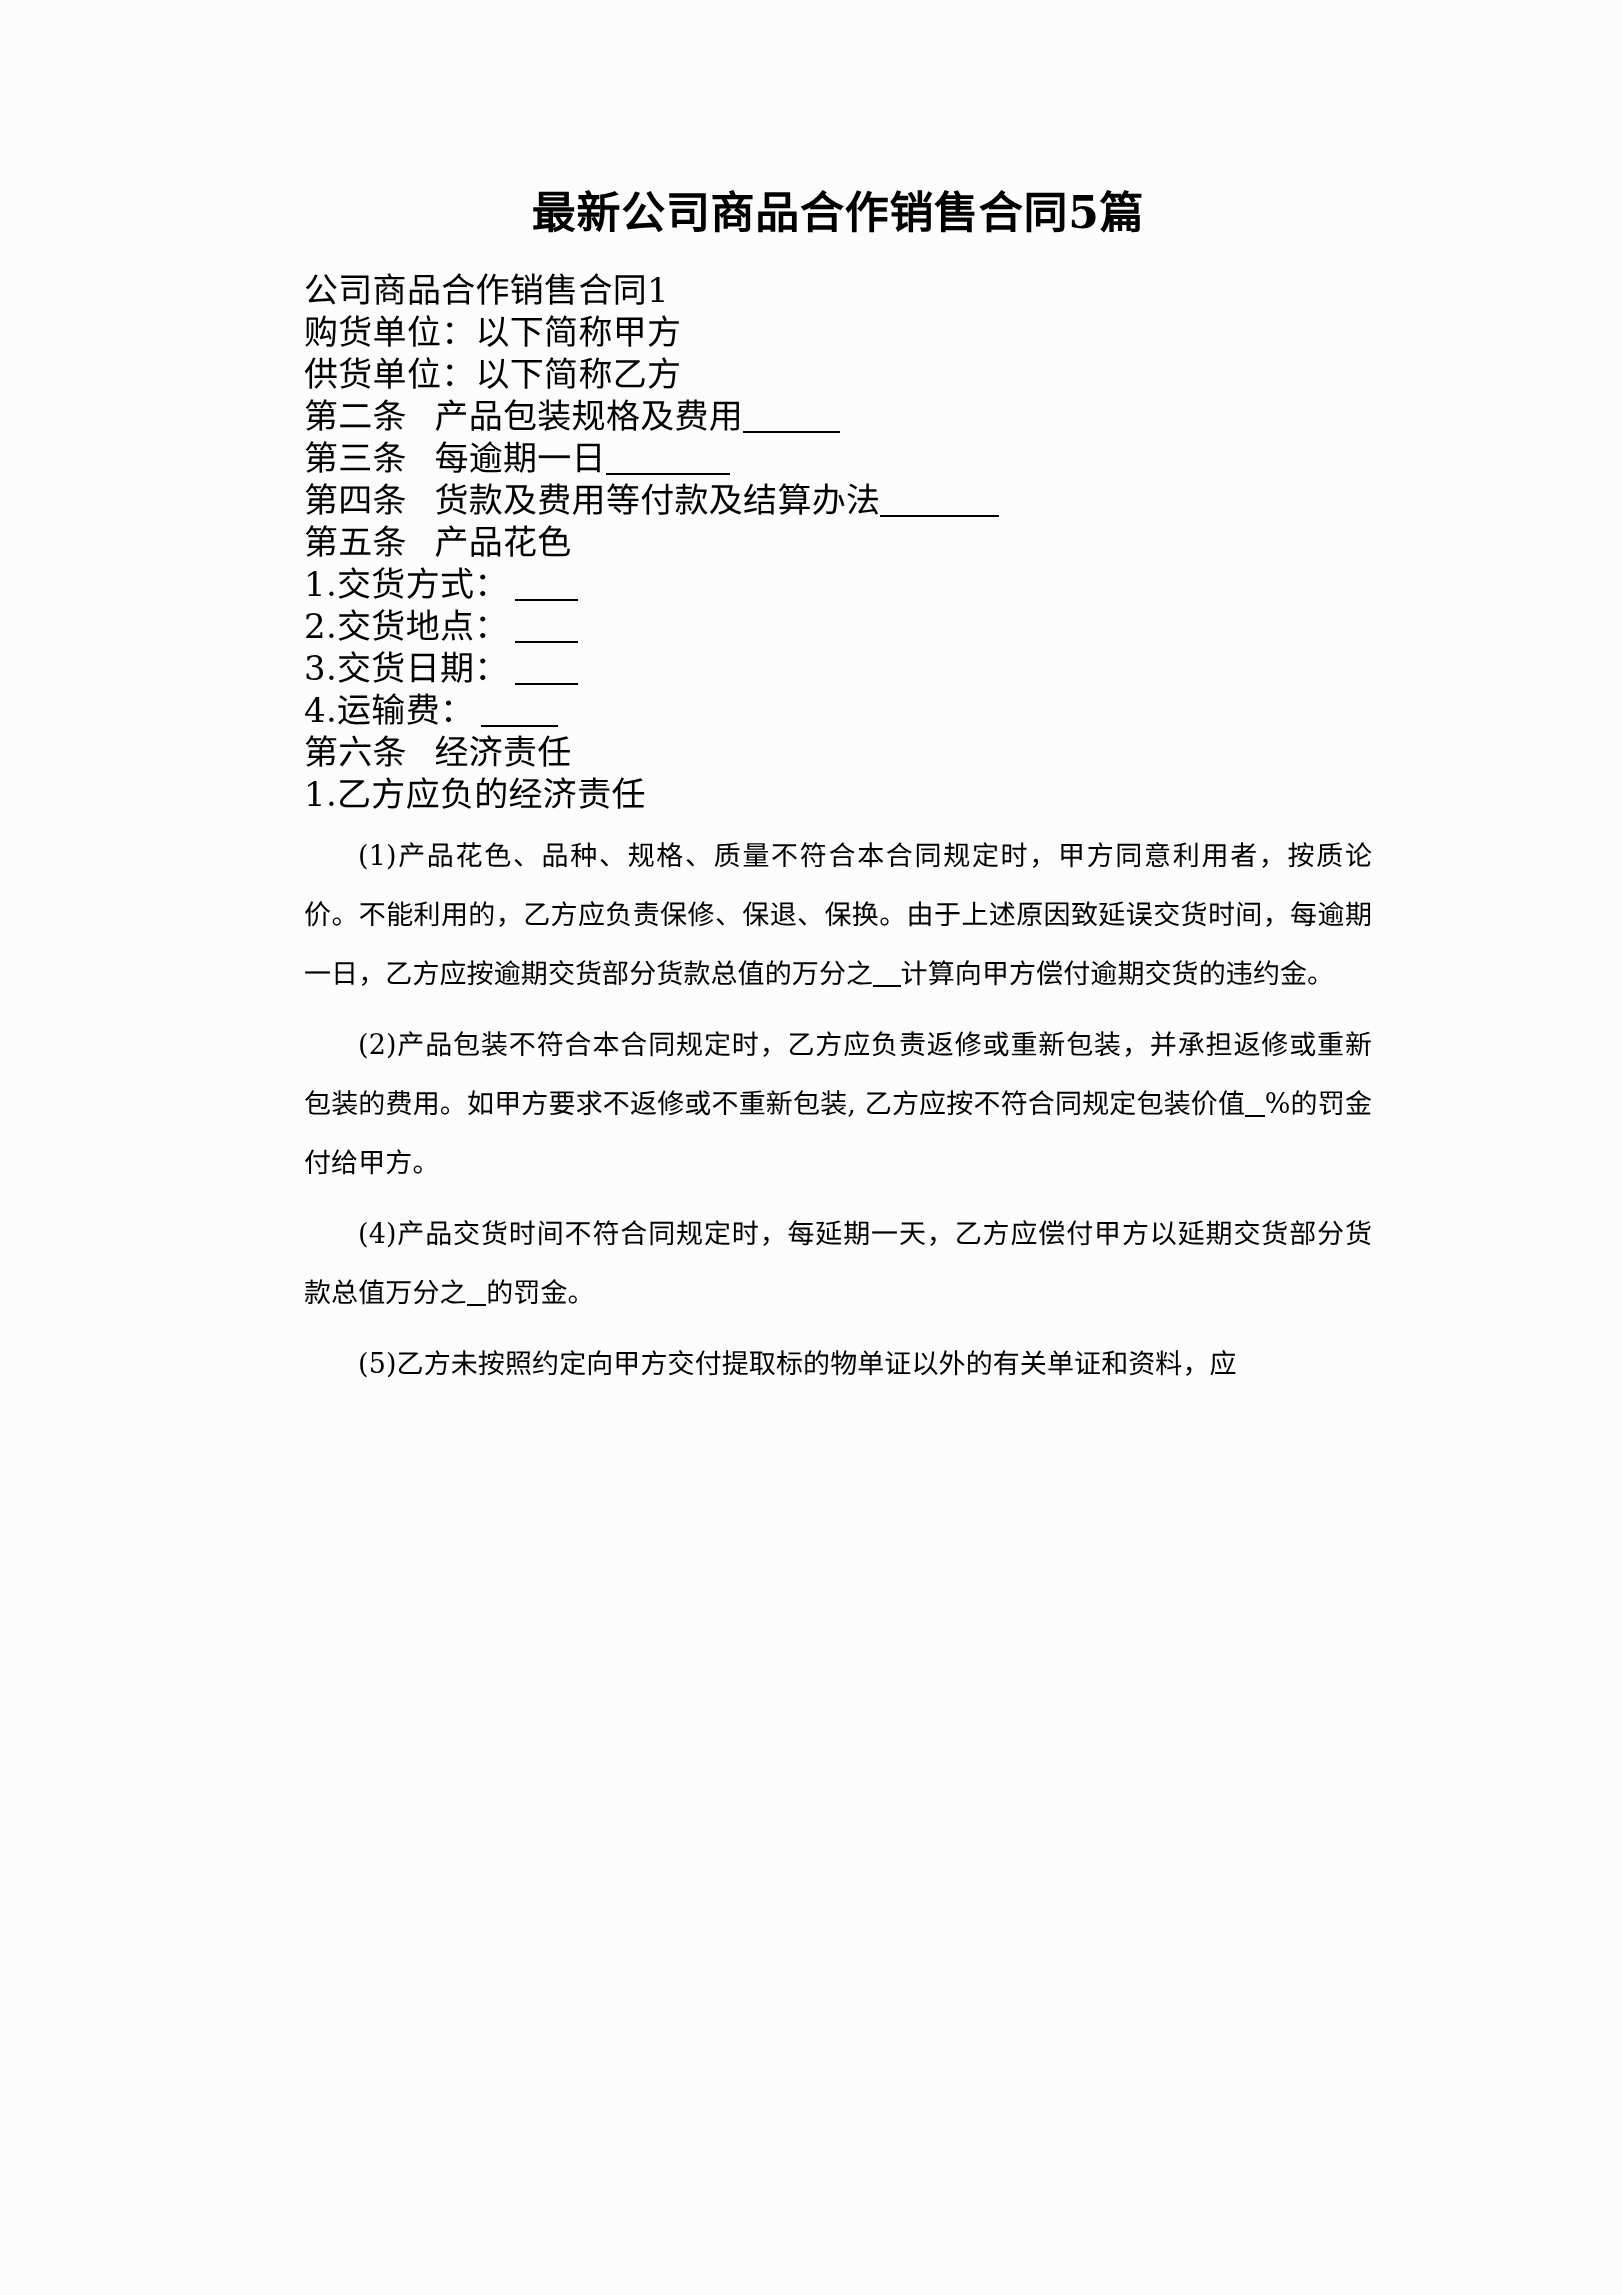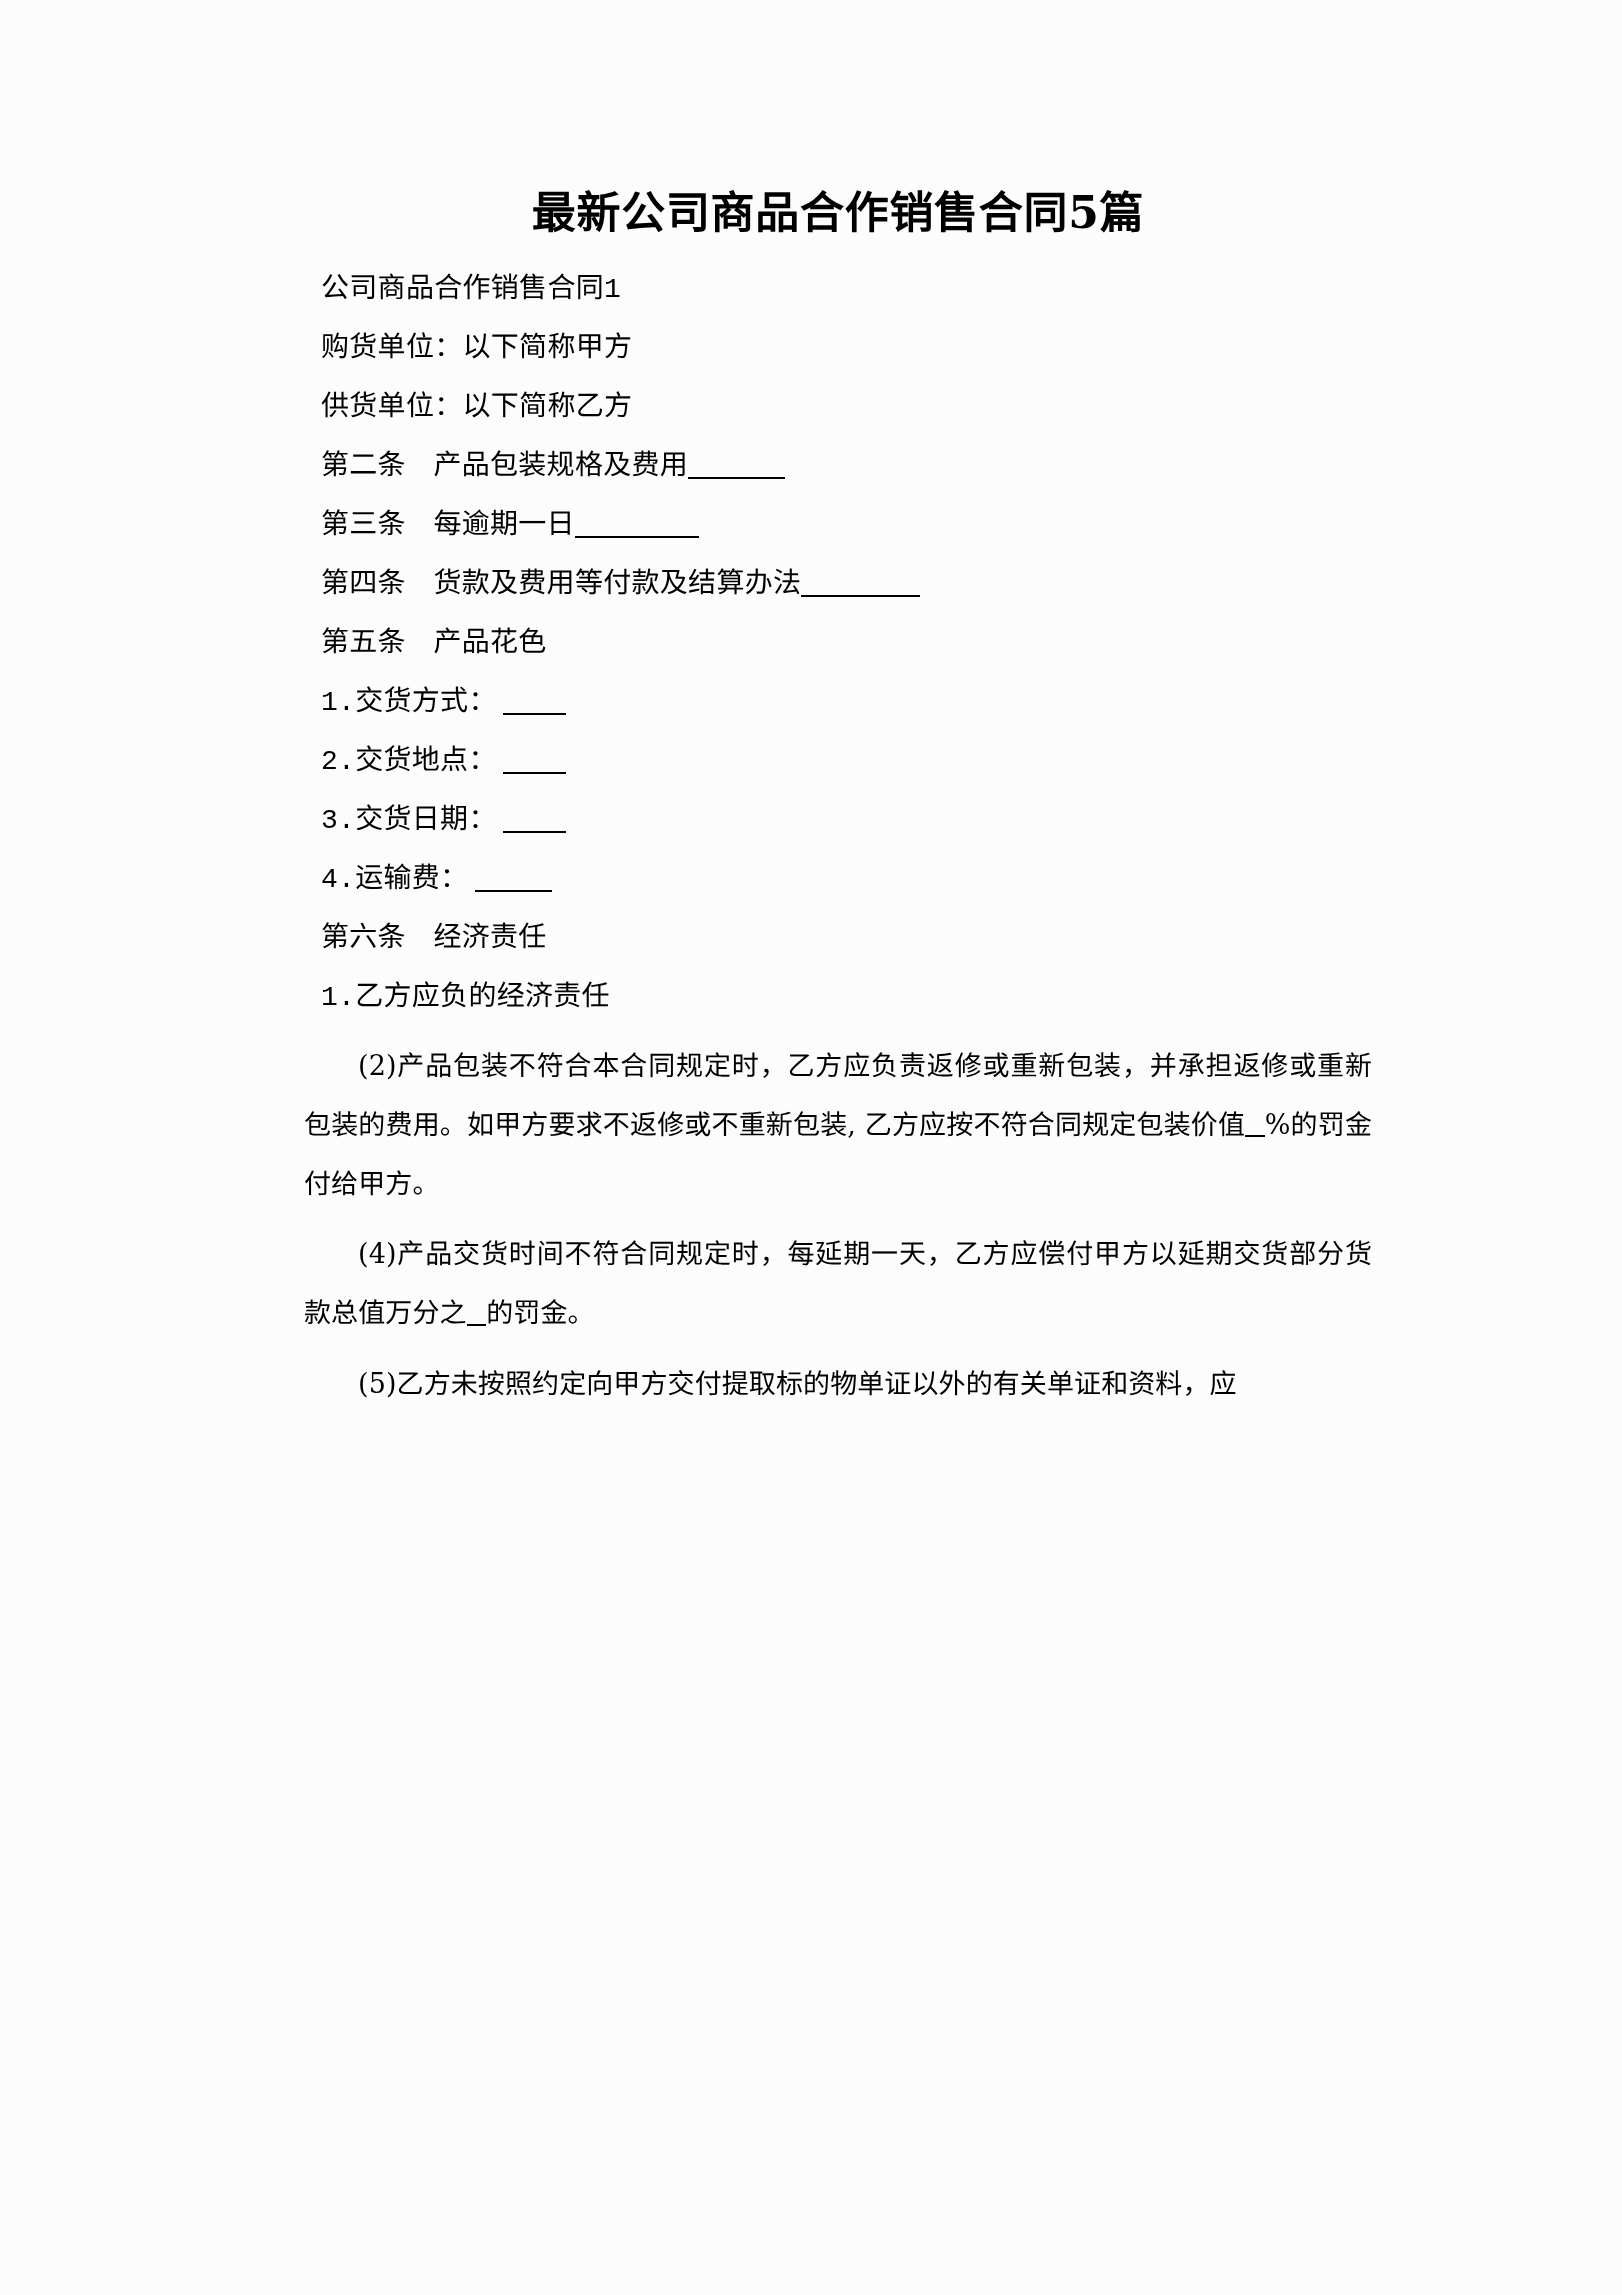--- a/index.html
+++ b/index.html
@@ -38,26 +38,25 @@
     text-align: center;
     letter-spacing: 0.7px;
     margin: 0;
     padding-top: 188px;
     padding-bottom: 0;
     white-space: nowrap;
   }
 
   
   .line {
-    font-size: 28px;
+    font-size: 34px;
     line-height: 42px;
-    margin: 17px;
+    margin: 0;
     white-space: nowrap;
     letter-spacing: 0.3px;
-    font-family: Liberation Mono, monospace;
   }
   .line-first {
     margin-top: 30px;
   }
 
   
   .clause-gap {
     display: inline-block;
     width: 27.5px;
   }
@@ -137,20 +136,21 @@
     <p class="line"><span>2.交货地点：</span><span class="blank blank-item"></span></p>
 
     <p class="line"><span>3.交货日期：</span><span class="blank blank-item"></span></p>
 
     <p class="line"><span>4.运输费：</span><span class="blank blank-item-wide"></span></p>
 
     <p class="line"><span>第六条</span><span class="clause-gap"></span><span>经济责任</span></p>
 
     <p class="line">1.乙方应负的经济责任</p>
 
+    <p class="para para-indent para-gap"><span>(1)产品花色、品种、规格、质量不符合本合同规定时，甲方同意利用者，按质论价。不能利用的，乙方应负责保修、保退、保换。由于上述原因致延误交货时间，每逾期一日，乙方应按逾期交货部分货款总值的万分之</span><span class="blank-mini"></span><span>计算向甲方偿付逾期交货的违约金。</span></p>
 
 
     <p class="para para-indent para-gap"><span>(2)产品包装不符合本合同规定时，乙方应负责返修或重新包装，并承担返修或重新包装的费用。如甲方要求不返修或不重新包装, 乙方应按不符合同规定包装价值</span><span class="blank-mini-sm"></span><span>%的罚金付给甲方。</span></p>
 
     <p class="para para-indent para-gap"><span>(4)产品交货时间不符合同规定时，每延期一天，乙方应偿付甲方以延期交货部分货款总值万分之</span><span class="blank-mini-sm"></span><span>的罚金。</span></p>
 
     <p class="para para-indent para-gap"><span>(5)乙方未按照约定向甲方交付提取标的物单证以外的有关单证和资料，应</span></p>
 
   </div>
 </div>

